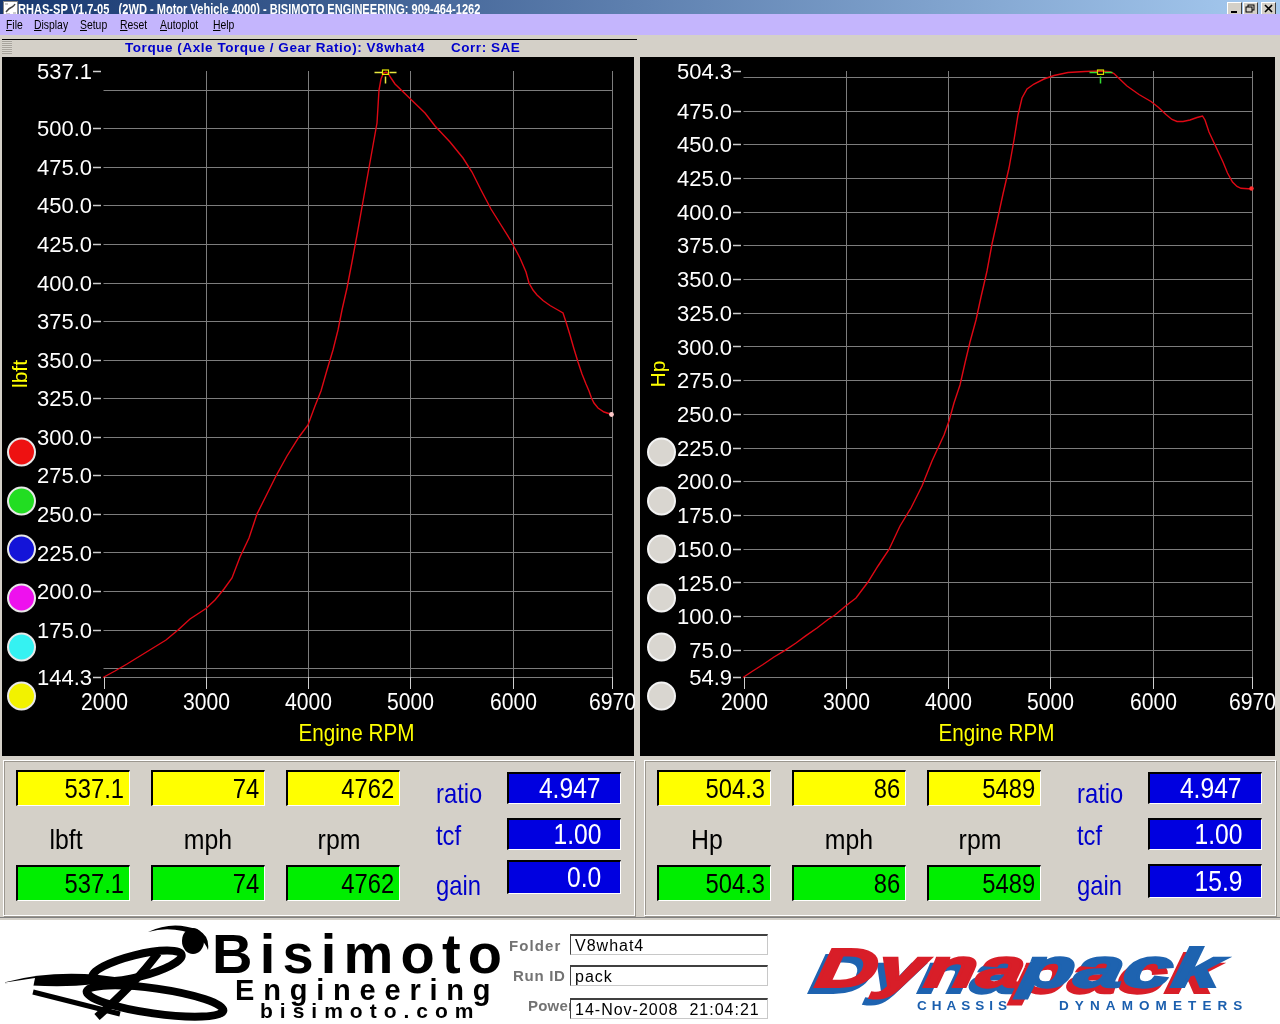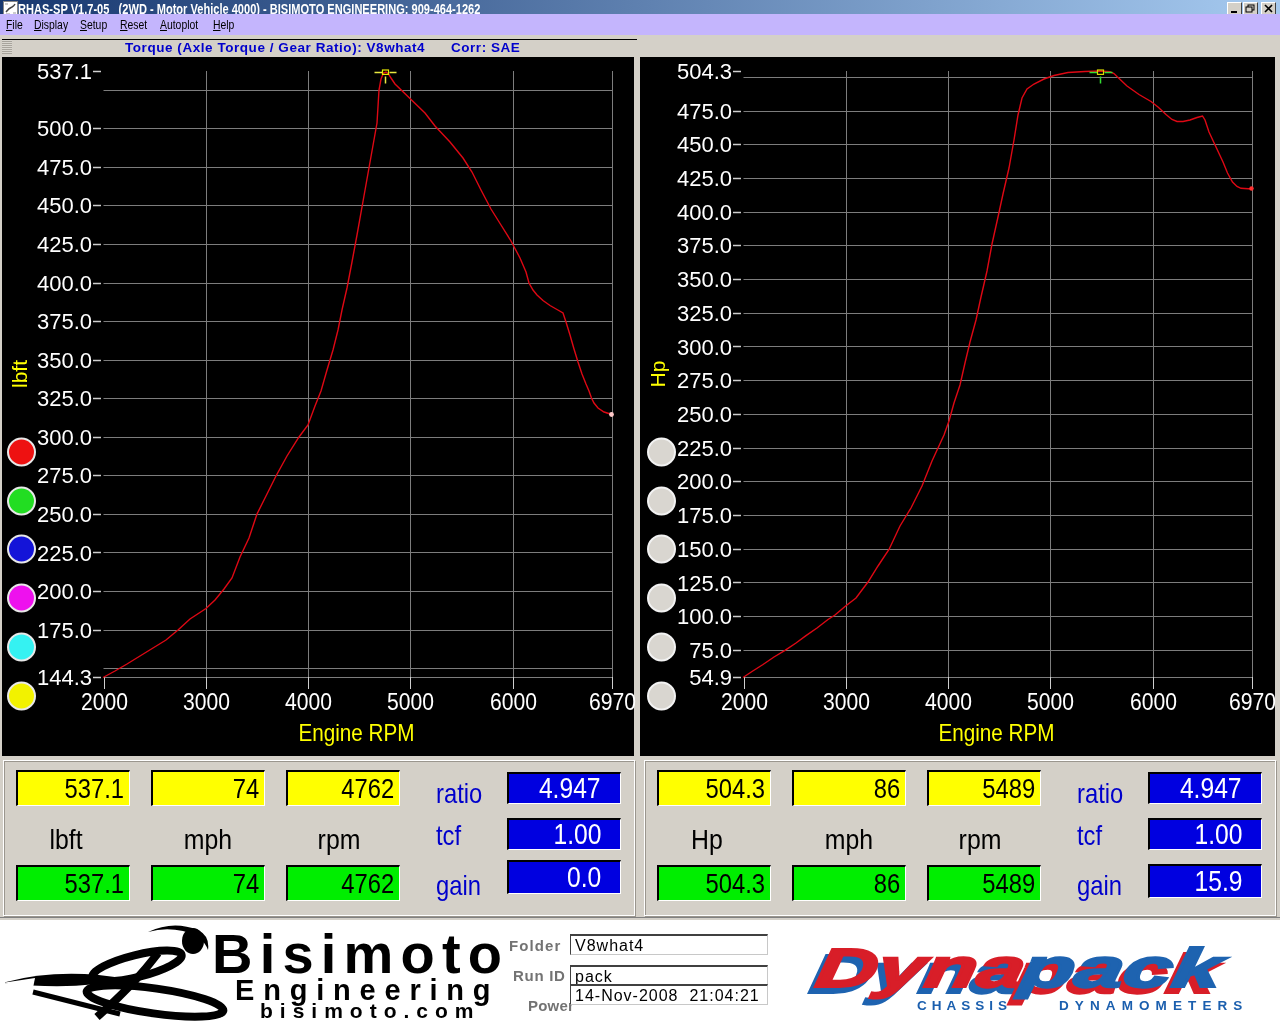--- a/index.html
+++ b/index.html
@@ -349,15 +349,15 @@
           <text x="0" y="57" font-size="55" font-weight="bold" font-style="italic" fill="#1E63B0" font-family="Liberation Sans" stroke="#1E63B0" stroke-width="2.2">pack</text>
         </g>
         <text x="117" y="80" font-size="13.5" font-weight="bold" letter-spacing="5.0" fill="#1B5FAE" font-family="Liberation Sans">CHASSIS</text>
         <text x="259" y="80" font-size="13.5" font-weight="bold" letter-spacing="6.1" fill="#1B5FAE" font-family="Liberation Sans">DYNAMOMETERS</text>
       </svg>
     <div class="flab" style="left:509px;top:17px;letter-spacing:1.1px;">Folder</div>
     <div class="flab" style="left:513px;top:47px;letter-spacing:0.7px;">Run ID</div>
     <div class="flab" style="left:528px;top:77px;letter-spacing:0.2px;">Power</div>
     <div class="fbox" style="top:14px;">V8what4</div>
     <div class="fbox" style="top:45px;">pack</div>
-    <div class="fbox" style="top:64px;">14-Nov-2008&nbsp;&nbsp;21:04:21</div>
+    <div class="fbox" style="top:78px;">14-Nov-2008&nbsp;&nbsp;21:04:21</div>
   </div>
 </div>
 
 </body></html>

